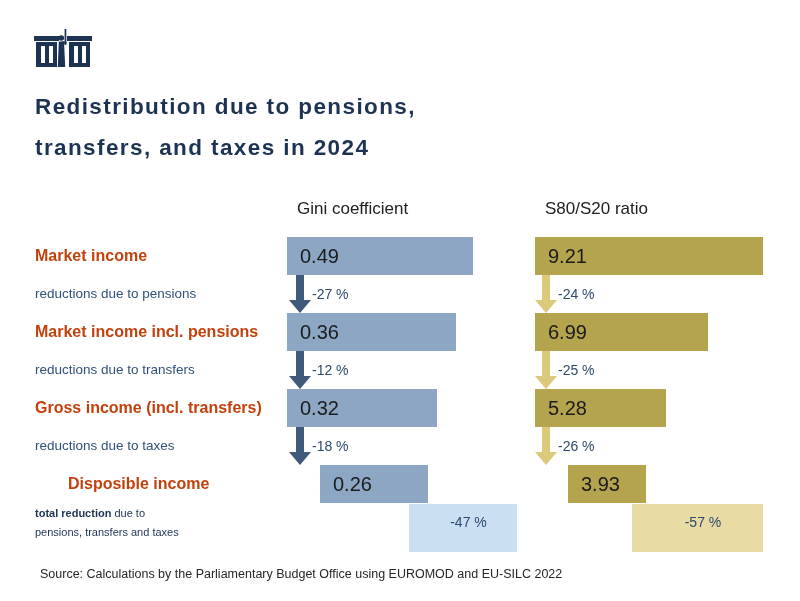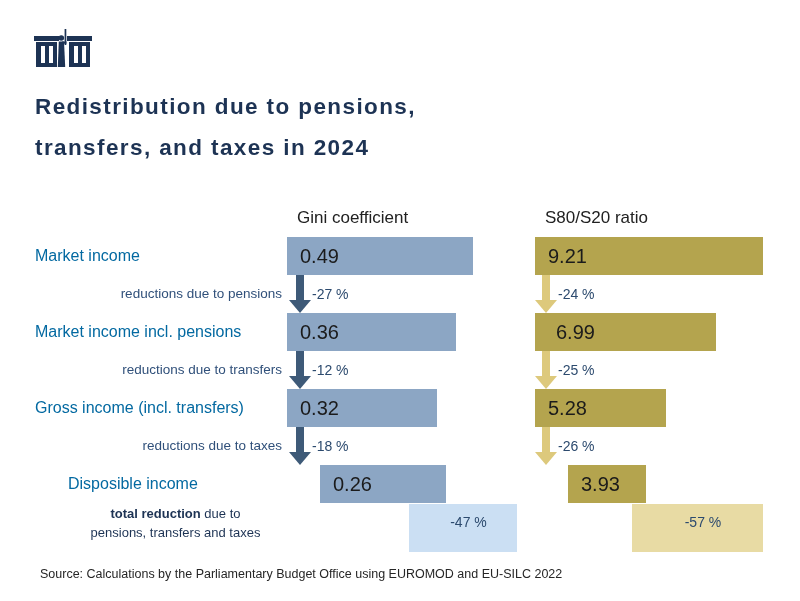--- a/index.html
+++ b/index.html
@@ -5,48 +5,48 @@
   html,body{margin:0;padding:0;background:#fff;}
   .canvas{position:relative;width:800px;height:601px;background:#ffffff;overflow:hidden;
           font-family:"Liberation Sans",sans-serif;}
   .abs{position:absolute;}
 
   .logo{left:34px;top:28px;width:58px;height:45px;}
 
   .title{left:35px;top:86px;color:#1d3354;font-size:22.5px;font-weight:700;
          letter-spacing:1.4px;line-height:41px;}
 
-  .col-header{top:208px;font-size:17px;color:#212121;font-weight:400;}
+  .col-header{top:199px;font-size:17px;color:#212121;font-weight:400;}
   .hdr-gini{left:297px;}
   .hdr-s80{left:545px;}
 
   
   .bar{height:38px;display:flex;align-items:center;}
   .bar.gini{left:287px;background:#8ca6c4;}
   .bar.s80{left:535px;background:#b4a44e;}
   .bar .val{padding-left:13px;font-size:20px;color:#1b1b1b;}
   .y1{top:237px;} .y2{top:313px;} .y3{top:389px;} .y4{top:465px;margin-left:33px;}
 
-  .row-label{left:35px;width:250px;color:#0369a1;font-size:16px;font-weight:400;
+  .row-label{left:35px;width:250px;color:#c2410c;font-size:16px;font-weight:700;
              height:38px;line-height:38px;}
 
   
   .az1{top:275px;} .az2{top:351px;} .az3{top:427px;}
-  .sub-label{left:35px;width:247px;text-align:right;color:#30507a;font-size:13.5px;
+  .sub-label{left:35px;width:247px;color:#30507a;font-size:13.5px;
              line-height:18px;margin-top:10px;}
   .arrow{width:22px;height:38px;}
   .arrow.gini{left:289px;}
   .arrow.s80{left:535px;}
   .pct{font-size:14px;color:#2c4a6e;line-height:18px;margin-top:10px;}
   .pct.gini{left:312px;}
   .pct.s80{left:558px;}
 
   
-  .total-label{left:52px;width:247px;top:504px;text-align:center;color:#1d3354;
-               font-size:13px;line-height:19px;}
+  .total-label{left:35px;width:247px;top:504px;text-align:left;color:#1d3354;
+               font-size:11px;line-height:19px;}
   .total-label .b{font-weight:700;}
   .total-box{top:504px;height:48px;line-height:36px;text-align:center;}
   .total-box .pctt{padding-left:11px;font-size:14px;color:#2c4a6e;}
   .total-box.gini{background:#cbdff3;}
   .total-box.s80{background:#e8dba4;}
 
   .source{left:40px;top:567px;font-size:12.5px;color:#262626;}
 </style>
 </head>
 <body>
@@ -97,21 +97,21 @@
   <svg class="abs arrow s80 az1" viewBox="0 0 22 38">
     <rect x="7" y="0" width="8" height="26" fill="#ddc97c"></rect>
       <polygon points="0,25 22,25 11,38" fill="#ddc97c"></polygon>
   </svg>
   <div class="abs pct s80 az1">-24 %</div>
 
   <div class="abs row-label y2">Market income incl. pensions</div>
   <div class="abs bar gini y2" style="width: 169px;">
     <span class="val">0.36</span>
   </div>
-  <div class="abs bar s80 y2" style="width: 173px; padding-left: 8px;">
+  <div class="abs bar s80 y2" style="width: 173px;">
     <span class="val">6.99</span>
   </div>
 
   <div class="abs sub-label az2">reductions due to transfers</div>
   <svg class="abs arrow gini az2" viewBox="0 0 22 38">
     <rect x="7" y="0" width="8" height="26" fill="#3e5a78"></rect>
       <polygon points="0,25 22,25 11,38" fill="#3e5a78"></polygon>
   </svg>
   <div class="abs pct gini az2">-12 %</div>
   <svg class="abs arrow s80 az2" viewBox="0 0 22 38">
@@ -134,21 +134,21 @@
       <polygon points="0,25 22,25 11,38" fill="#3e5a78"></polygon>
   </svg>
   <div class="abs pct gini az3">-18 %</div>
   <svg class="abs arrow s80 az3" viewBox="0 0 22 38">
     <rect x="7" y="0" width="8" height="26" fill="#ddc97c"></rect>
       <polygon points="0,25 22,25 11,38" fill="#ddc97c"></polygon>
   </svg>
   <div class="abs pct s80 az3">-26 %</div>
 
   <div class="abs row-label y4">Disposible income</div>
-  <div class="abs bar gini y4" style="width: 126px; text-align: center;">
+  <div class="abs bar gini y4" style="width: 108px; text-align: center;">
     <span class="val">0.26</span>
   </div>
   <div class="abs bar s80 y4" style="width: 78px;">
     <span class="val">3.93</span>
   </div>
 
   <div class="abs total-label">
     <div><span class="b">total reduction</span><span> due to</span></div>
     <div>pensions, transfers and taxes</div>
   </div>

